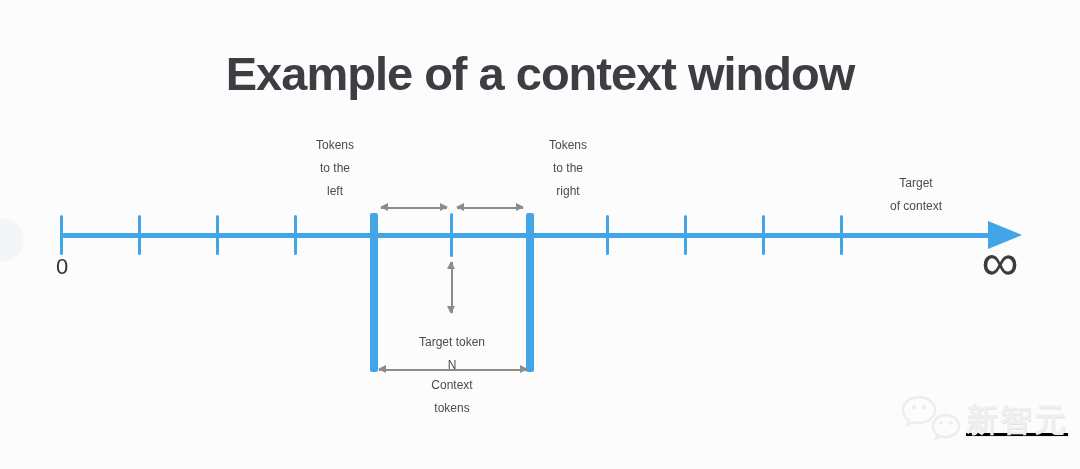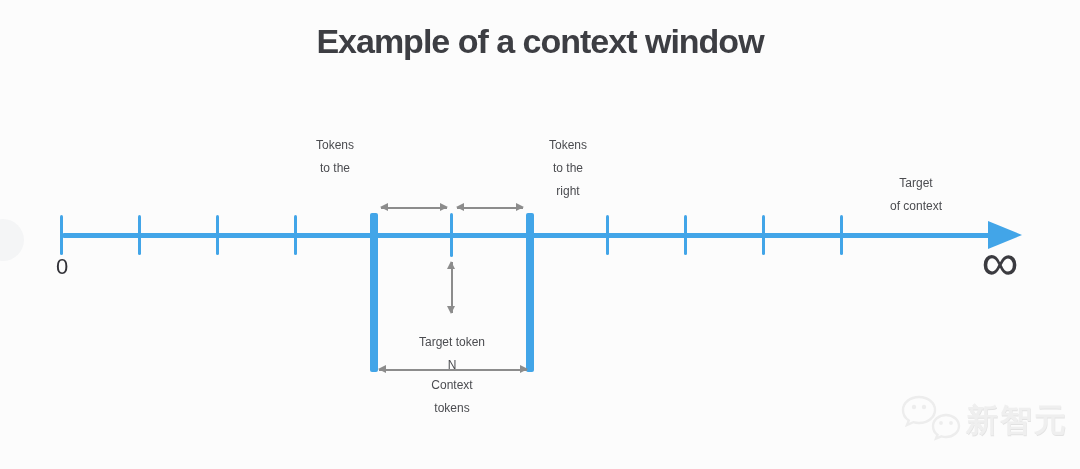--- a/index.html
+++ b/index.html
@@ -10,22 +10,22 @@
     --bg:#fcfcfc;
     --watermark-gray:#efefef;
   }
   html,body{margin:0;padding:0;background:#fff;}
   .stage{
     position:relative;width:1080px;height:469px;overflow:hidden;
     background:var(--bg);
     font-family:"Liberation Sans","DejaVu Sans",sans-serif;
   }
   .title{
-    position:absolute;top:22px;left:0;width:1080px;text-align:center;
-    font-size:34px;font-weight:bold;letter-spacing:-1px;color:var(--title-gray);
+    position:absolute;top:46px;left:0;width:1080px;text-align:center;
+    font-size:47px;font-weight:bold;letter-spacing:-1px;color:var(--title-gray);
   }
   
   .axis-line{
     position:absolute;left:62px;top:233px;width:928px;height:4.5px;
     background:var(--axis-blue);border-radius:2px;
   }
   .axis-arrowhead{
     position:absolute;left:988px;top:221px;width:0;height:0;
     border-left:34px solid var(--axis-blue);
     border-top:14px solid transparent;border-bottom:14px solid transparent;
@@ -75,40 +75,41 @@
     position:absolute;left:972px;top:236px;width:56px;text-align:center;
     font-size:52px;line-height:52px;font-weight:normal;color:#3b3b40;
   }
   
   .edge-dot{
     position:absolute;left:-18px;top:219px;width:42px;height:42px;
     border-radius:50%;background:#f4f5f6;
   }
   
   .watermark{
-    position:absolute;left:900px;top:392px;display:flex;align-items:center;gap:4px;
+    position:absolute;left:900px;top:392px;display:flex;align-items:center;gap:4px;text-decoration:underline;
   }
   .watermark .brand{
     font-size:32px;font-weight:bold;letter-spacing:2px;
     color:var(--watermark-gray);
     text-shadow:0.5px 0.5px 0.5px rgba(0,0,0,0.10);
   }
 </style>
 </head>
 <body>
 
 <div class="stage">
 
   <div class="edge-dot"></div>
 
   <div class="title">Example of a context window</div>
 
   <div class="lbl" style="left:260px;top:134px;">
     <div>Tokens</div>
     <div>to the</div>
+    <div>left</div>
   </div>
   <div class="lbl" style="left:493px;top:134px;">
     <div>Tokens</div>
     <div>to the</div>
     <div>right</div>
   </div>
   <div class="lbl" style="left:841px;top:172px;">
     <div>Target</div>
     <div>of context</div>
   </div>

